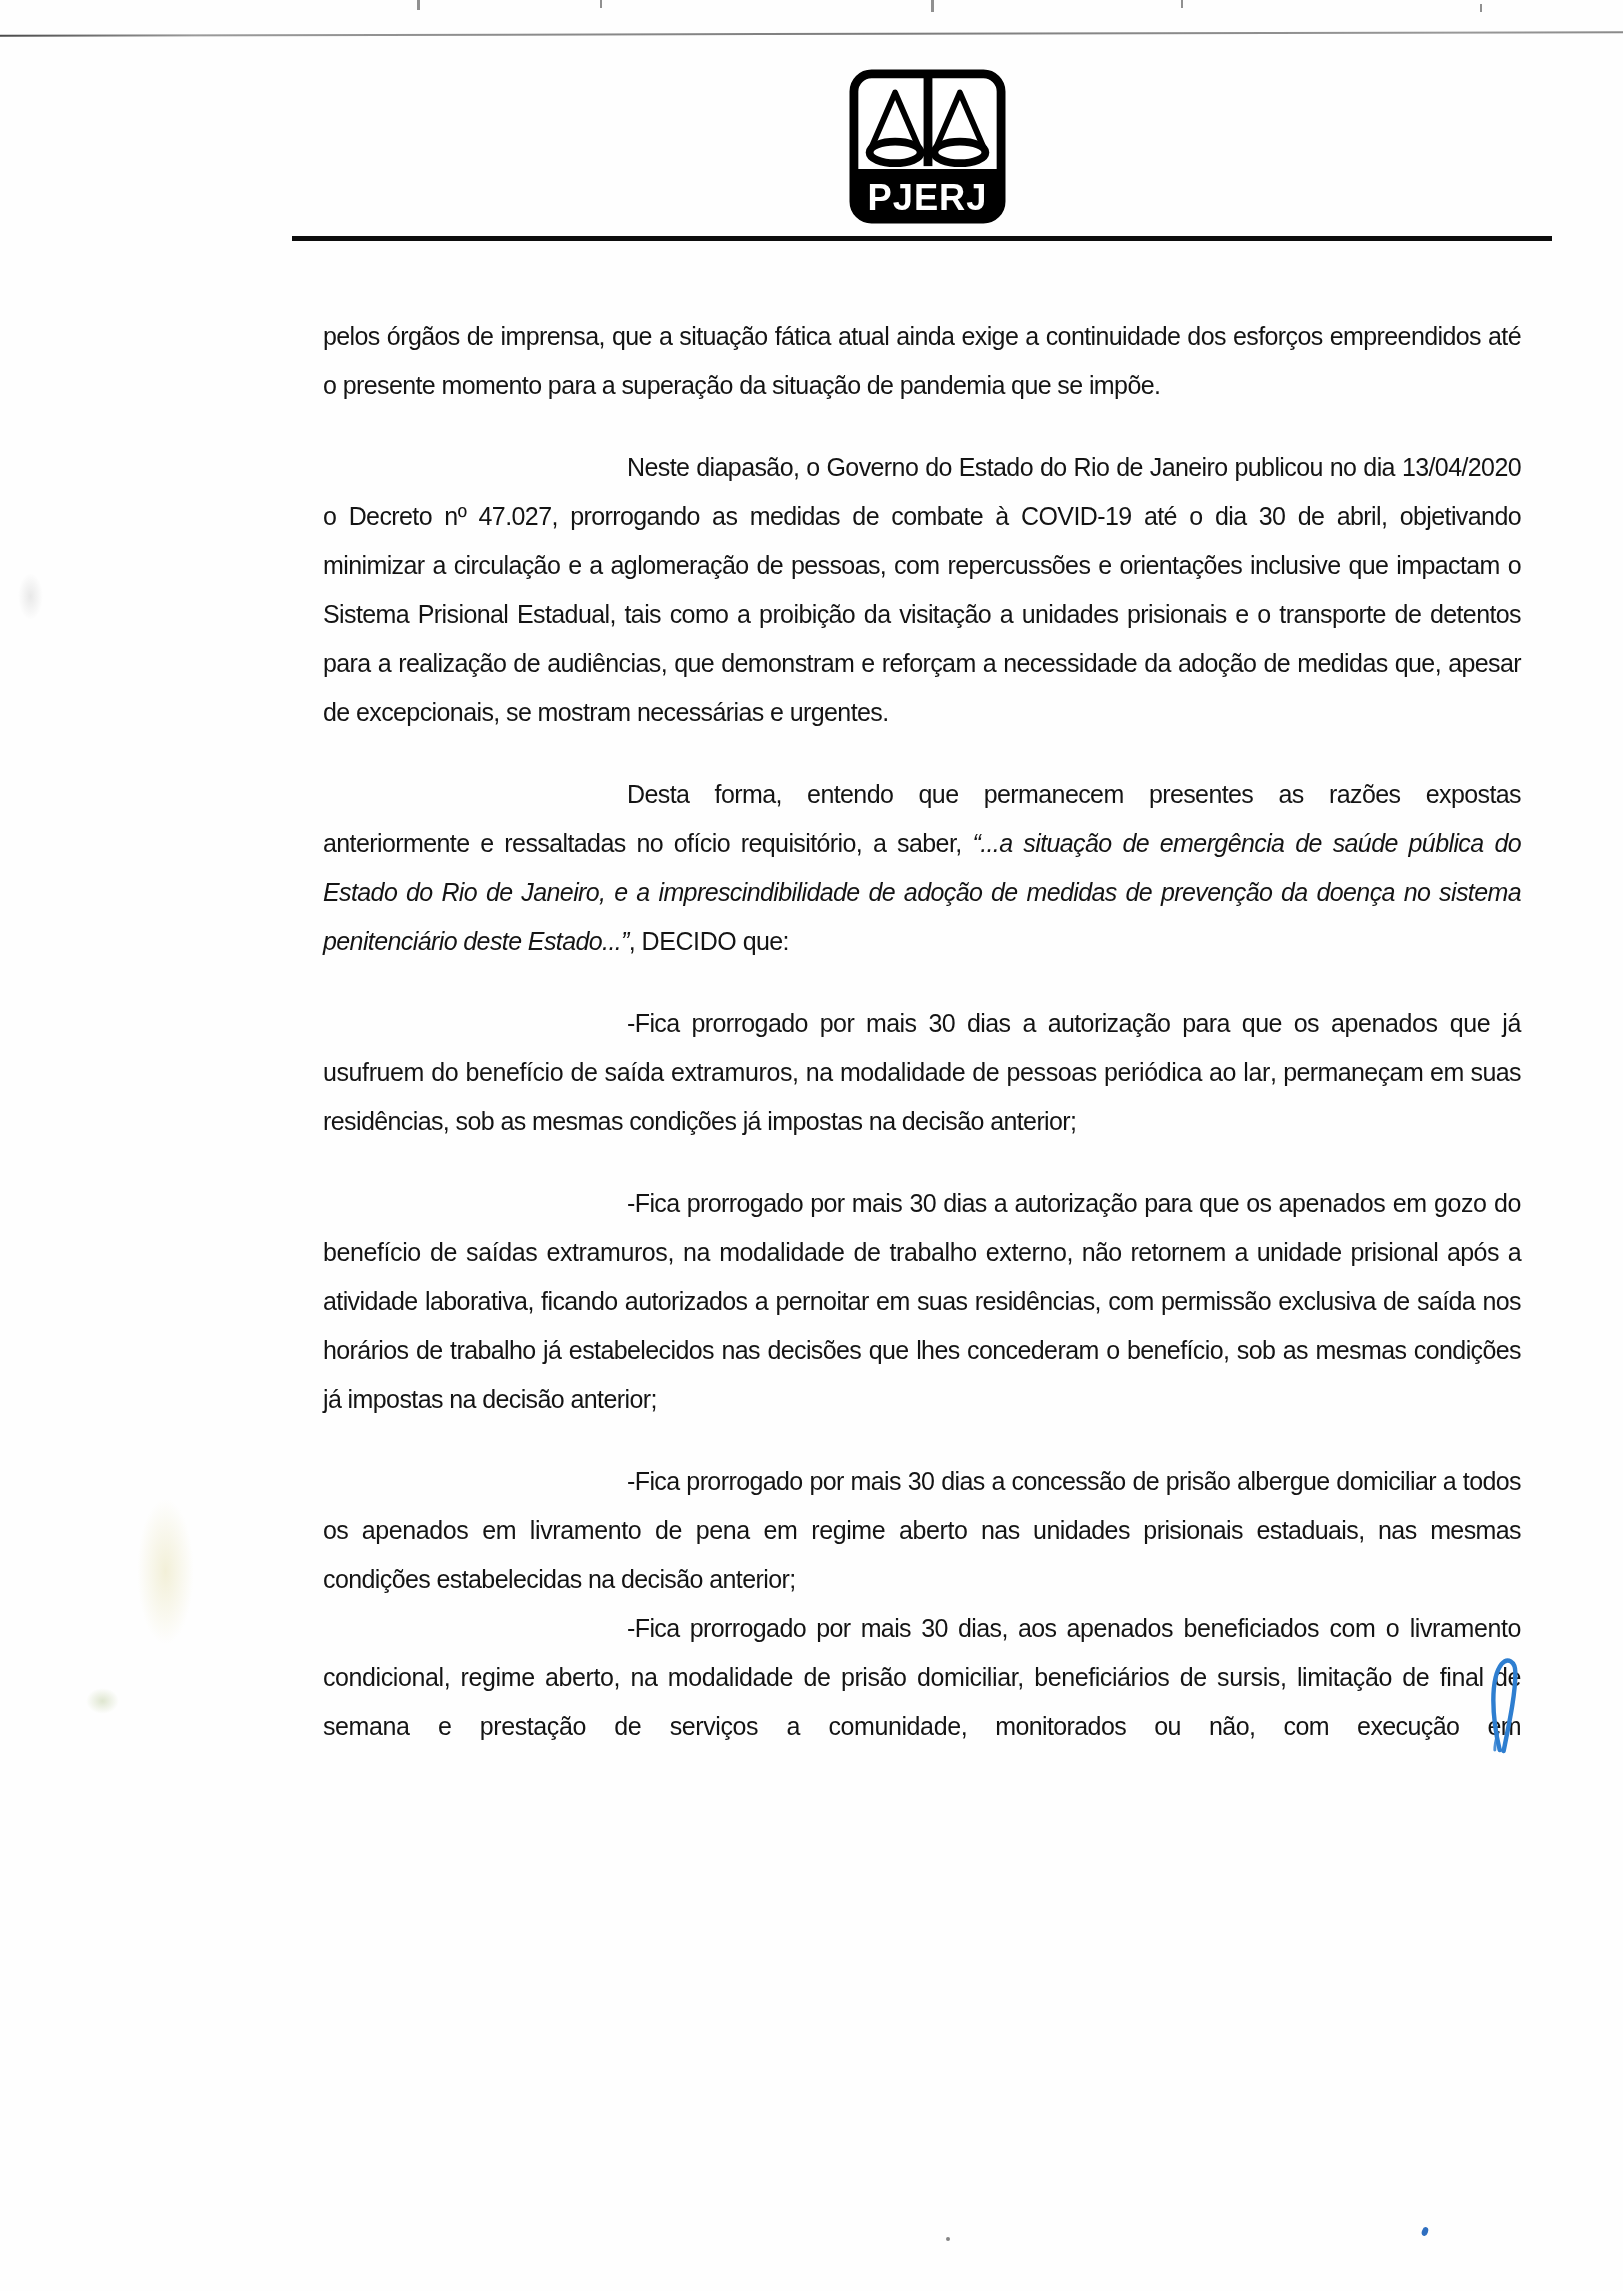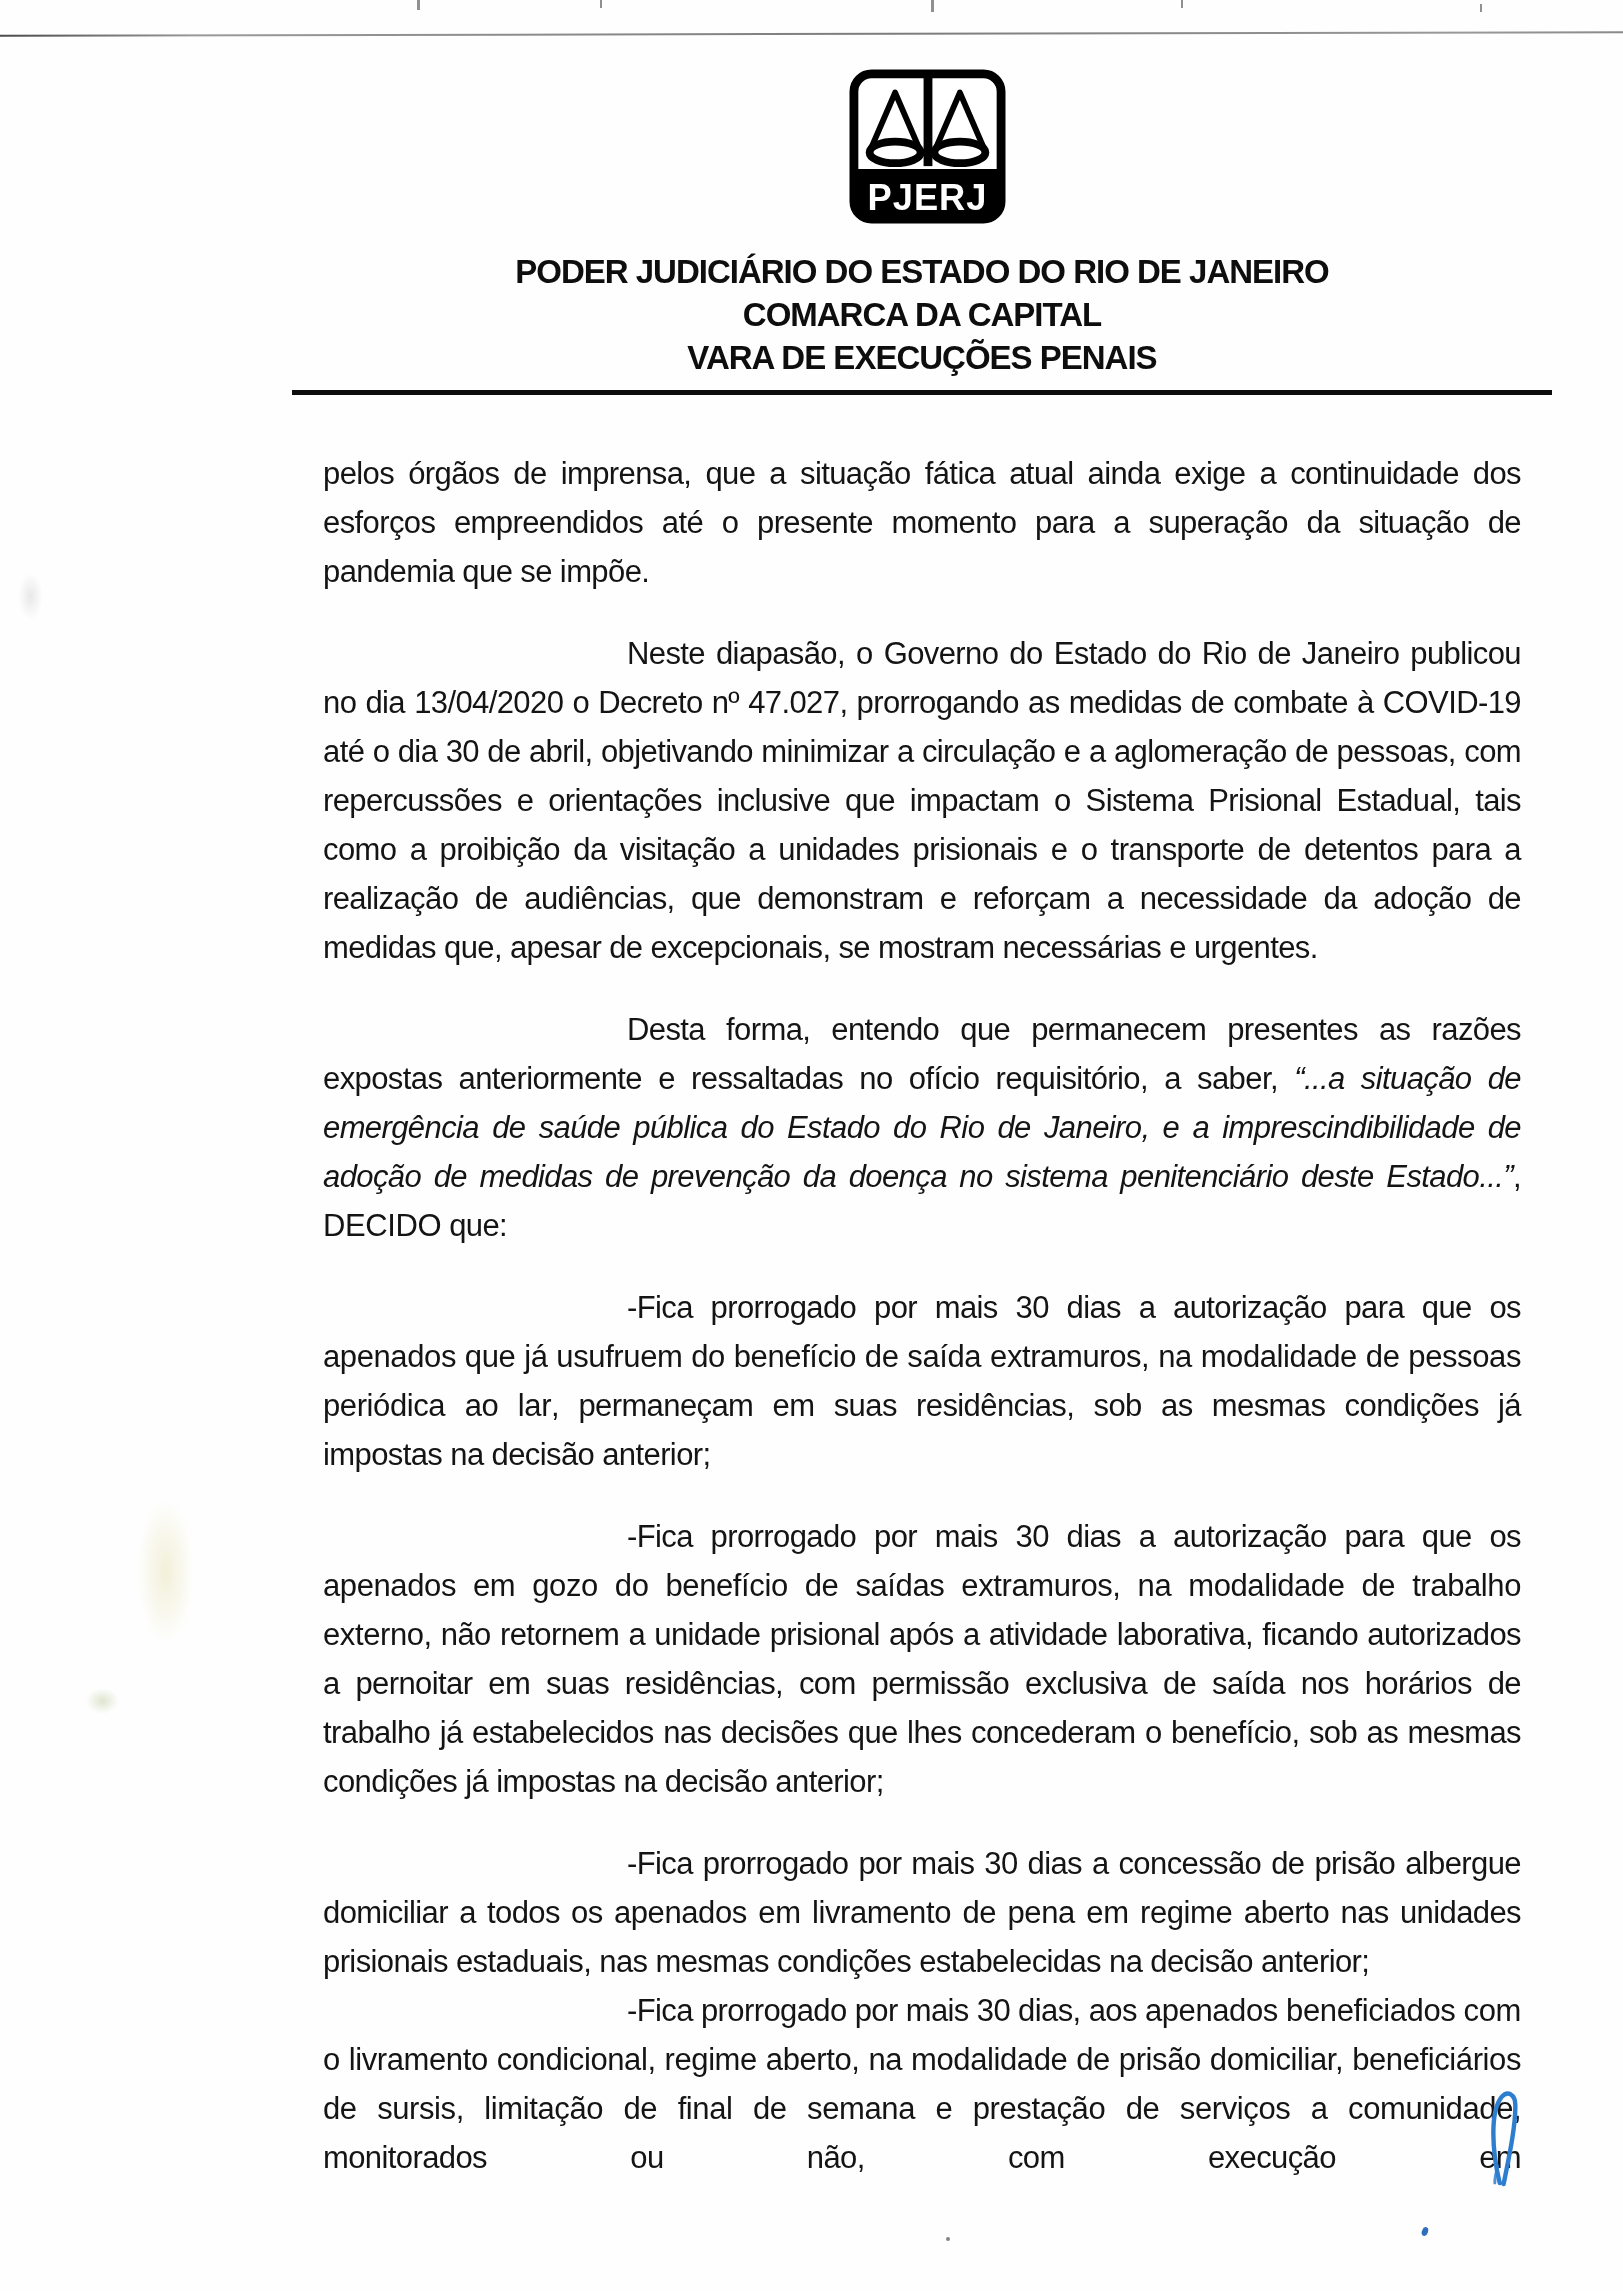--- a/index.html
+++ b/index.html
@@ -28,22 +28,22 @@
   .content{position:absolute;left:323px;top:0;width:1198px;}
 
   .logo-wrap{width:146px;margin:69px auto 0;}
   .logo-wrap svg{display:block;}
 
   .header{margin-top:25.5px;text-align:center;font-weight:bold;font-size:33px;line-height:43px;letter-spacing:-1px;color:#0e0e0e;}
   .header div{white-space:nowrap;}
   .header-rule{height:4.9px;background:#0d0d0d;margin:11.8px -31px 0 -31px;}
 
   .body-text{
-    margin-top:54px;
-    font-size:31px;line-height:49px;letter-spacing:-0.6px;
+    margin-top:71px;
+    font-size:25px;line-height:49px;letter-spacing:-0.6px;
     text-align:justify;
   }
   .body-text p{margin:33px 0 0 0;text-indent:304px;}
   .body-text p:first-child{margin-top:0;}
   .body-text p.no-indent{text-indent:0;}
   .body-text p.no-gap{margin-top:0;}
   .body-text p.justify-last{text-align-last:justify;}
   .run-n{font-style:normal;font-weight:normal;}
   .run-b{font-weight:normal;letter-spacing:-0.4px;}
   .run-i{font-style:italic;}
@@ -76,25 +76,20 @@
         <path d="M5,102 H155 V135 Q155,153 137,153 H23 Q5,153 5,135 Z" fill="#000000"></path>
         <rect x="76" y="7" width="9" height="92" fill="#000000"></rect>
         <path d="M47,24 L22,82 L72,82 Z" fill="#ffffff" stroke="#000000" stroke-width="6" stroke-linejoin="round"></path>
         <path d="M113,24 L88,82 L138,82 Z" fill="#ffffff" stroke="#000000" stroke-width="6" stroke-linejoin="round"></path>
         <ellipse cx="47" cy="85" rx="26" ry="11" fill="#ffffff" stroke="#000000" stroke-width="8"></ellipse>
         <ellipse cx="113" cy="85" rx="26" ry="11" fill="#ffffff" stroke="#000000" stroke-width="8"></ellipse>
         <text x="80" y="144" text-anchor="middle" font-family="Liberation Sans, sans-serif" font-weight="bold" font-size="37" letter-spacing="1" fill="#ffffff">PJERJ</text>
       </svg>
     </div>
 
-    <div class="header">
-      <div>PODER JUDICIÁRIO DO ESTADO DO RIO DE JANEIRO</div>
-      <div>COMARCA DA CAPITAL</div>
-      <div>VARA DE EXECUÇÕES PENAIS</div>
-    </div>
     <div class="header-rule"></div>
 
     <div class="body-text">
         <p class="no-indent"><span class="run-n">pelos órgãos de imprensa, que a situação fática atual ainda exige a continuidade dos esforços empreendidos até o presente momento para a superação da situação de pandemia que se impõe.</span></p>
         <p><span class="run-n">Neste diapasão, o Governo do Estado do Rio de Janeiro publicou no dia 13/04/2020 o Decreto nº 47.027, prorrogando as medidas de combate à COVID-19 até o dia 30 de abril, objetivando minimizar a circulação e a aglomeração de pessoas, com repercussões e orientações inclusive que impactam o Sistema Prisional Estadual, tais como a proibição da visitação a unidades prisionais e o transporte de detentos para a realização de audiências, que demonstram e reforçam a necessidade da adoção de medidas que, apesar de excepcionais, se mostram necessárias e urgentes.</span></p>
         <p><span class="run-n">Desta forma, entendo que permanecem presentes as razões expostas anteriormente e ressaltadas no ofício requisitório, a saber, </span><span class="run-i">“...a situação de emergência de saúde pública do Estado do Rio de Janeiro, e a imprescindibilidade de adoção de medidas de prevenção da doença no sistema penitenciário deste Estado...”</span><span class="run-n">, </span><span class="run-b">DECIDO</span><span class="run-n"> que:</span></p>
         <p><span class="run-n">-Fica prorrogado por mais 30 dias a autorização para que os </span><span class="run-b">apenados que já usufruem do benefício de saída extramuros, na modalidade de pessoas periódica ao lar</span><span class="run-n">, permaneçam em suas residências, sob as mesmas condições já impostas na decisão anterior;</span></p>
         <p><span class="run-n">-Fica prorrogado por mais 30 dias a autorização para que os </span><span class="run-b">apenados em gozo do benefício de saídas extramuros, na modalidade de trabalho externo</span><span class="run-n">, não retornem a unidade prisional após a atividade laborativa, ficando autorizados a pernoitar em suas residências, com permissão exclusiva de saída nos horários de trabalho já estabelecidos nas decisões que lhes concederam o benefício, sob as mesmas condições já impostas na decisão anterior;</span></p>
         <p><span class="run-n">-Fica prorrogado por mais 30 dias a concessão de prisão albergue domiciliar a todos os </span><span class="run-b">apenados em livramento de pena em regime aberto</span><span class="run-n"> nas unidades prisionais estaduais, nas mesmas condições estabelecidas na decisão anterior;</span></p>
         <p class="no-gap justify-last"><span class="run-n">-Fica prorrogado por mais 30 dias, aos </span><span class="run-b">apenados beneficiados com o livramento condicional, regime aberto, na modalidade de prisão domiciliar, beneficiários de sursis, limitação de final de semana e prestação de serviços a comunidade</span><span class="run-n">, monitorados ou não, com execução em</span><span class="pen-anchor"><svg width="47" height="98" viewBox="0 0 48 100">

